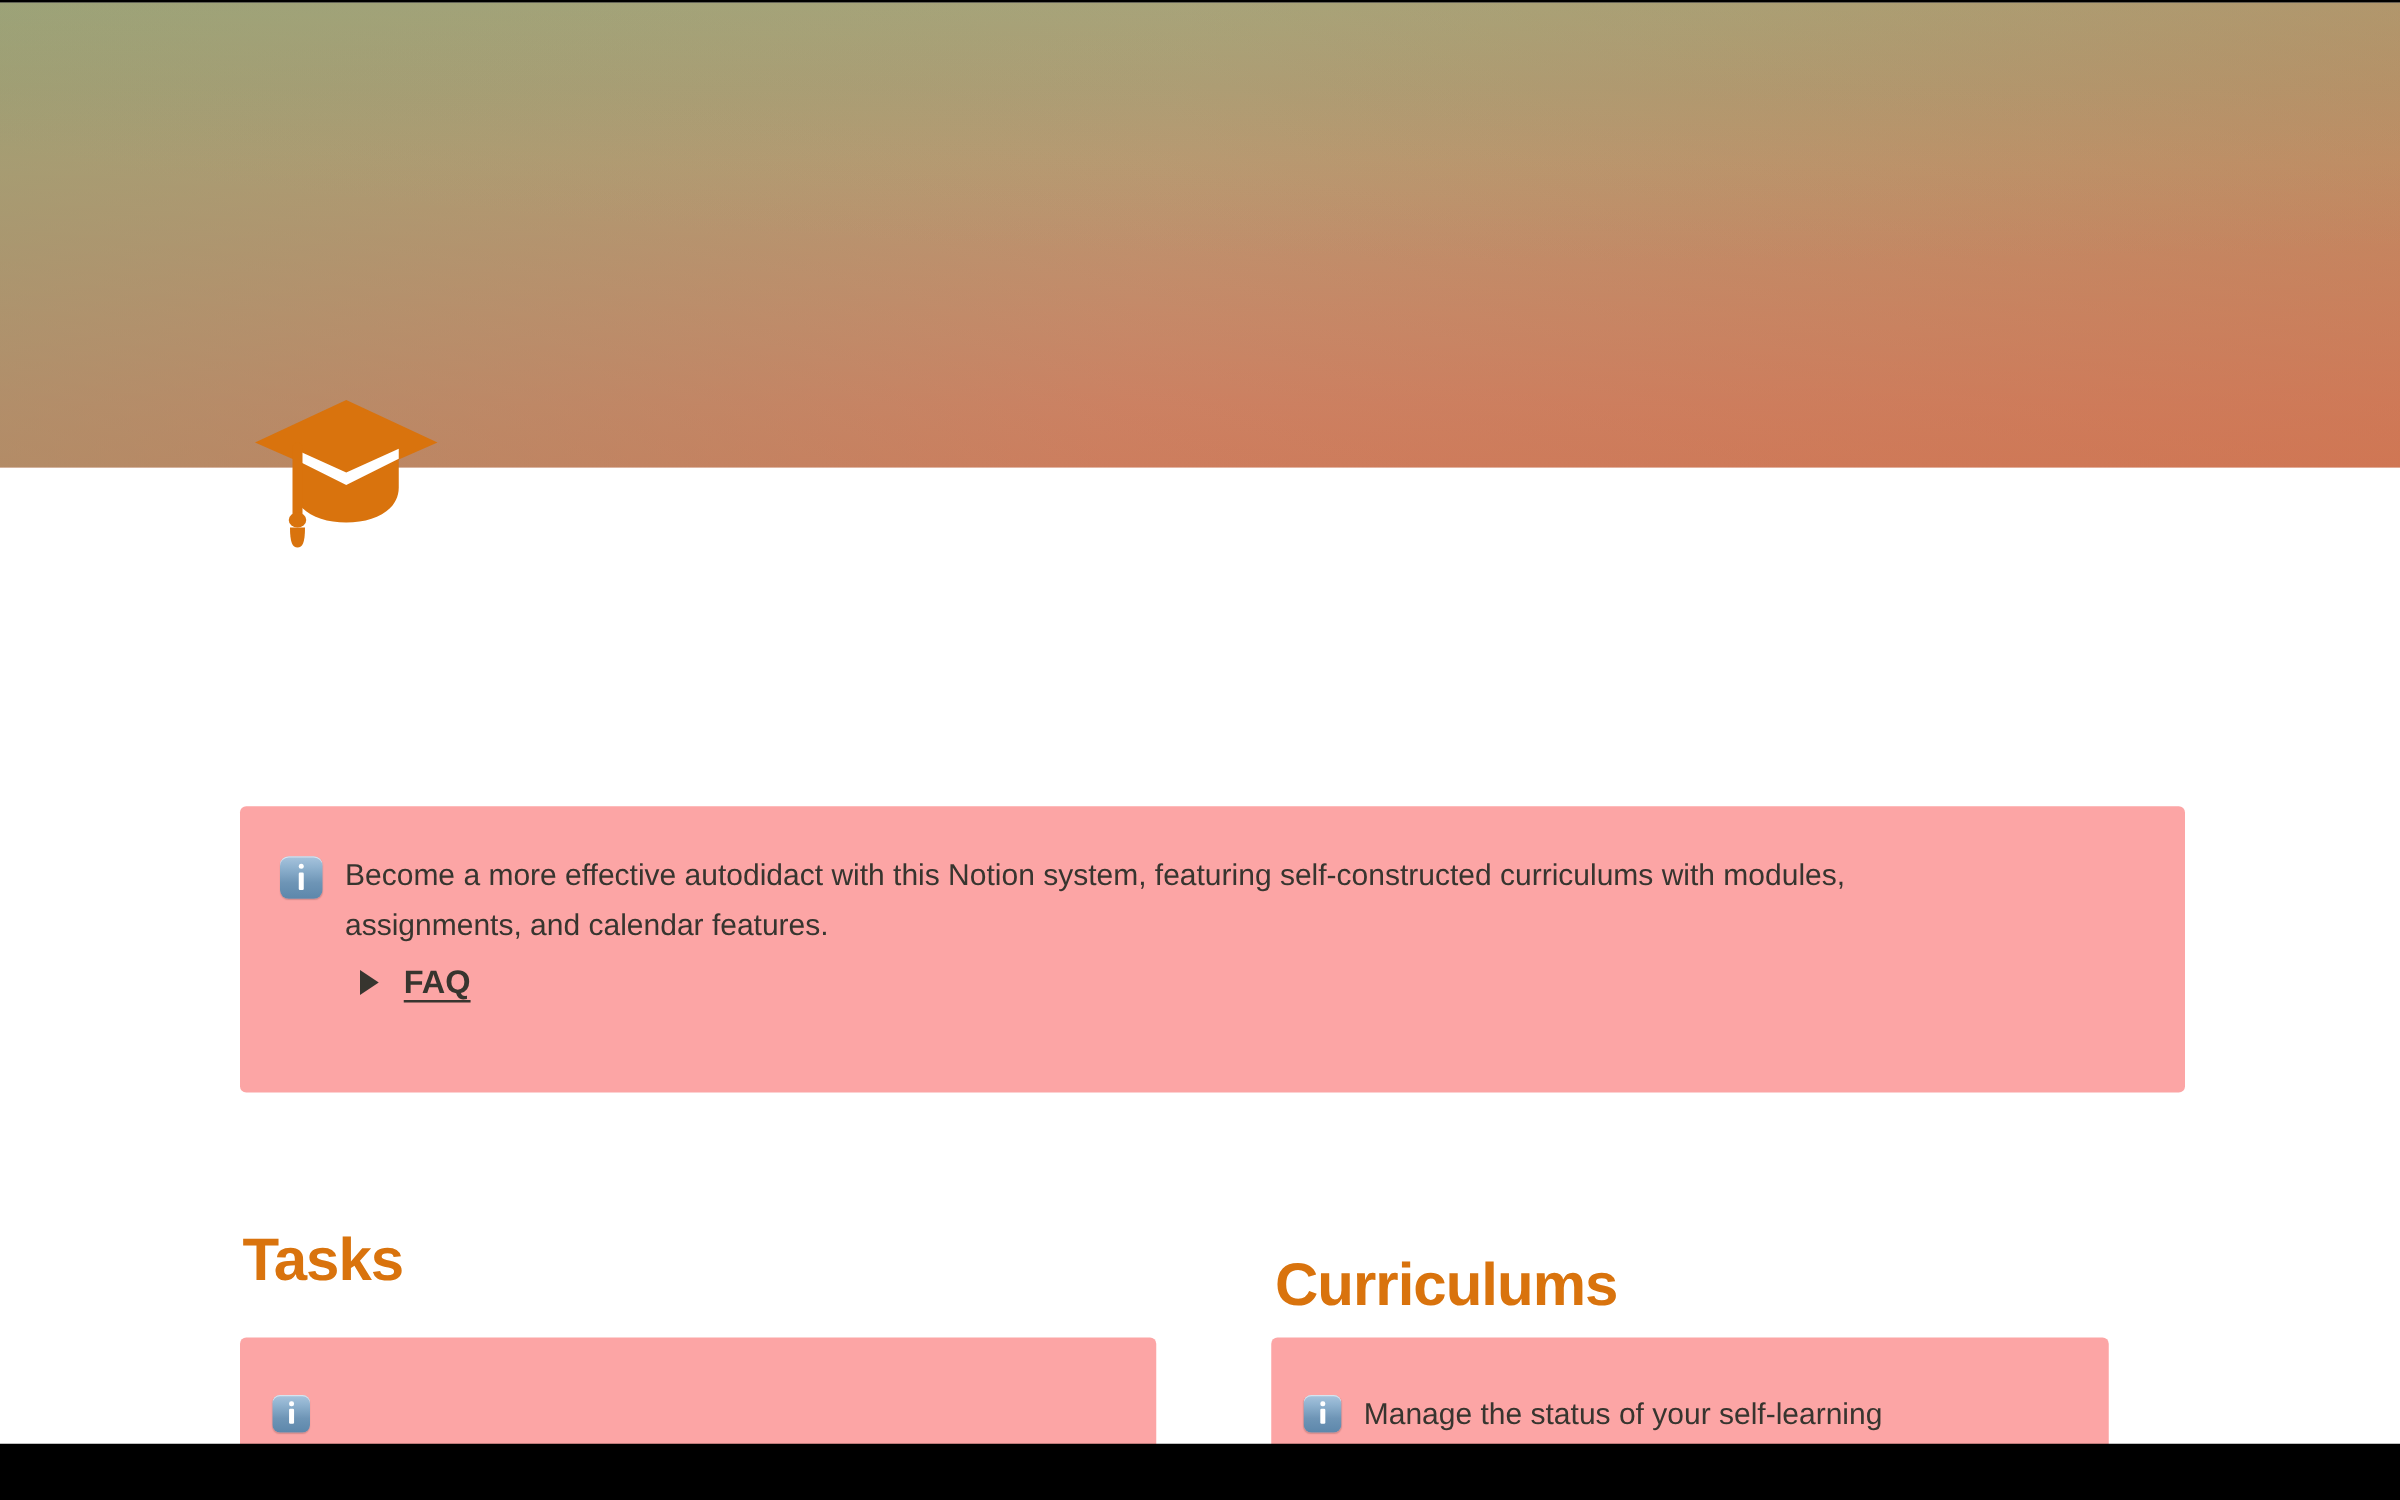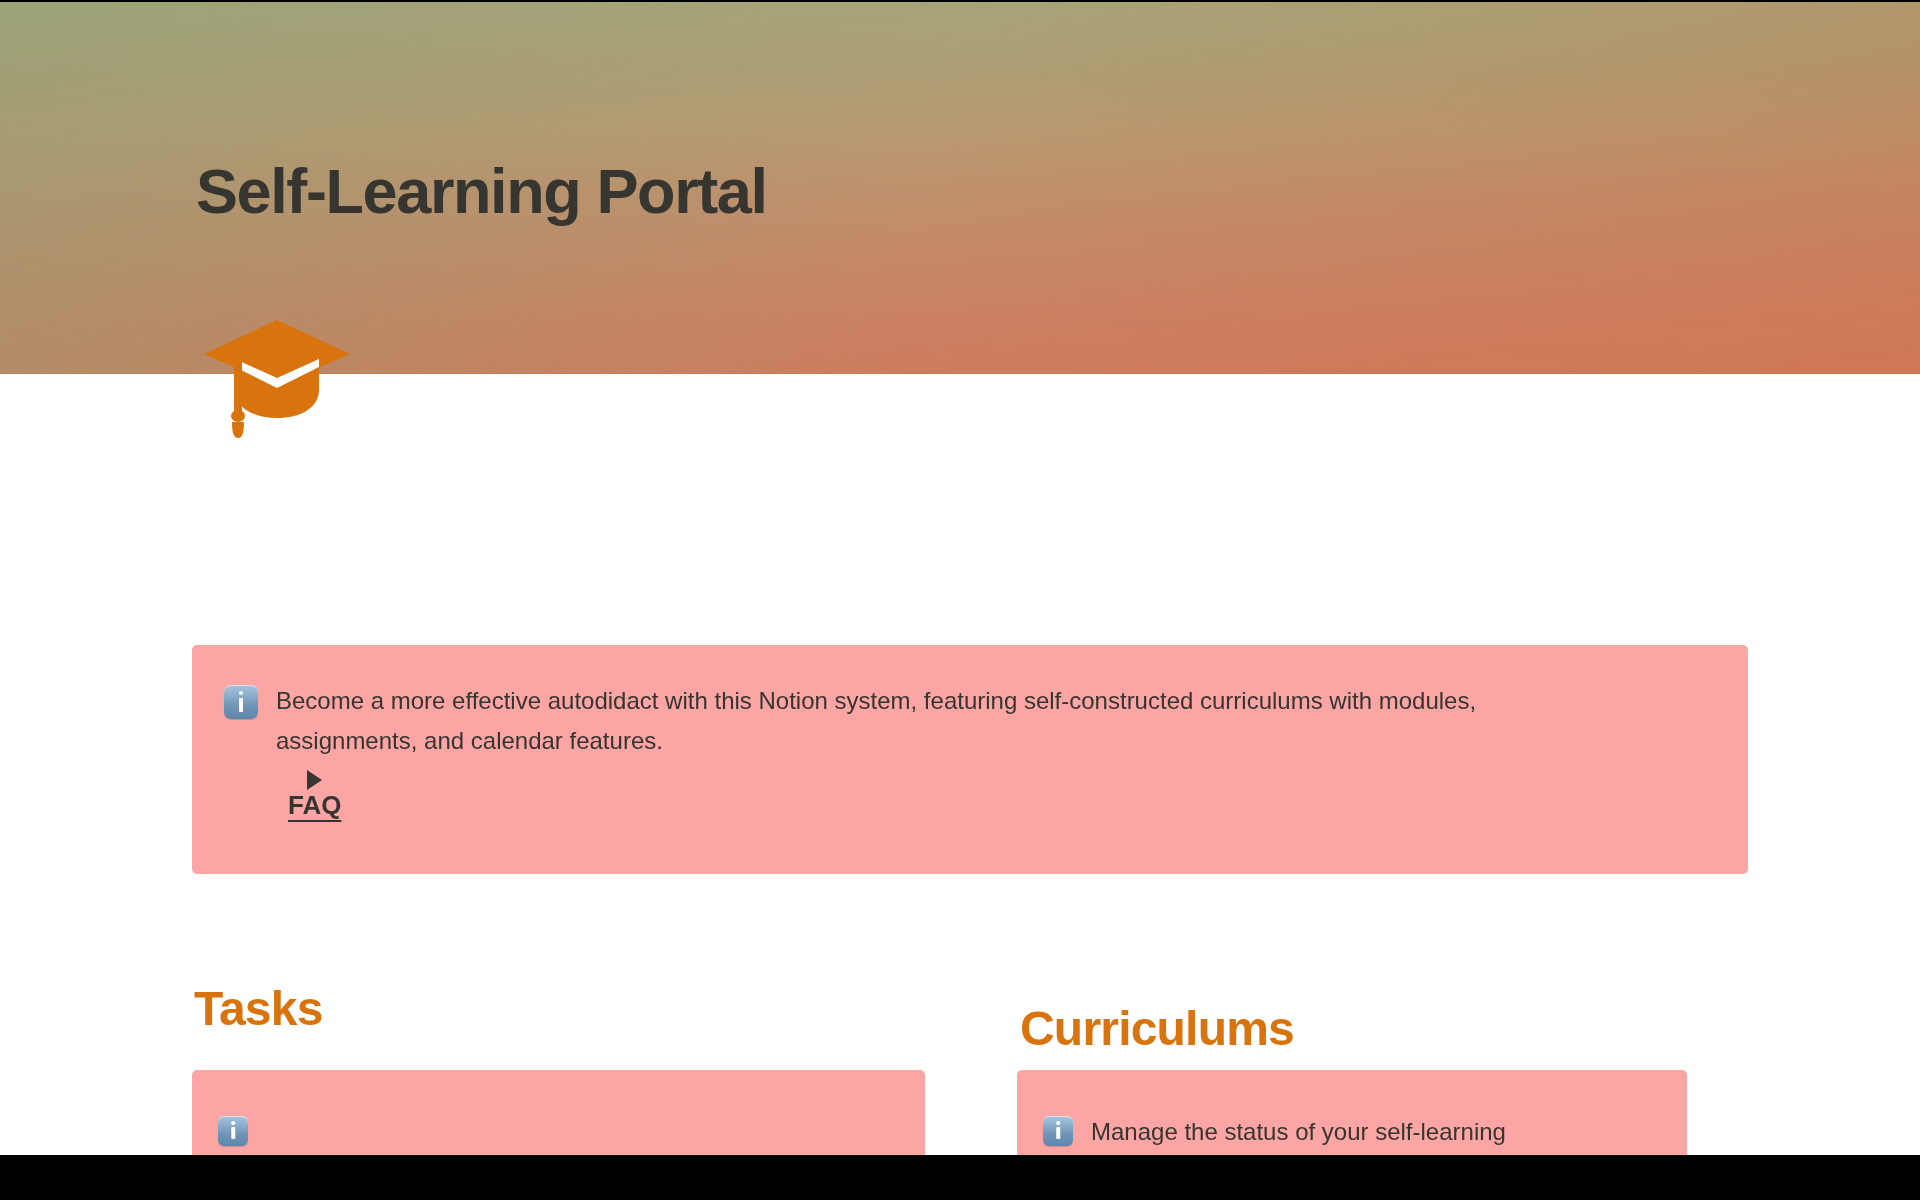--- a/index.html
+++ b/index.html
@@ -78,21 +78,21 @@
     content:""; position:absolute; left:50%; transform:translateX(-50%);
     top:13px; width:4px; height:14px; border-radius:1px; background:#fff;
   }
   .info-icon.small { width:30px; height:30px; border-radius:6px; margin-top:2px; }
   .info-icon.small::before { top:5px; width:3.5px; height:3.5px; }
   .info-icon.small::after { top:11px; width:3.5px; height:12px; }
 
   
   .toggle-row {
     position:absolute; left:288px; top:770px;
-    display:flex; align-items:center; flex-direction:column;
+    display:flex; align-items:center; gap:20px;
   }
   .toggle-arrow {
     width:0; height:0;
     border-left:15px solid #37352f;
     border-top:10px solid transparent;
     border-bottom:10px solid transparent;
   }
   .toggle-label {
     font-size:26px; font-weight:bold; color:#37352f;
     text-decoration:underline; text-underline-offset:6px;
@@ -146,21 +146,20 @@
 
       <path d="M75 62 L33 43 L33 51 L75 72 L117 51 L117 43 Z" fill="#ffffff"></path>
 
       <path d="M36 42 L36 96" stroke="#d9730d" stroke-width="8" fill="none" stroke-linecap="round"></path>
 
       <ellipse cx="36" cy="100" rx="7" ry="6" fill="#d9730d"></ellipse>
       <path d="M30 106 C30 118 32 122 36 122 C40 122 42 118 42 106 Z" fill="#d9730d"></path>
     </svg>
   </div>
 
-  <div class="title">Self-Learning Portal</div>
 
   <div class="callout callout-main">
     <div class="info-icon"></div>
     <div class="callout-text">Become a more effective autodidact with this Notion system, featuring self-constructed curriculums with modules, assignments, and calendar features.</div>
   </div>
 
   <div class="toggle-row">
     <span class="toggle-arrow"></span>
     <span class="toggle-label">FAQ</span>
   </div>

